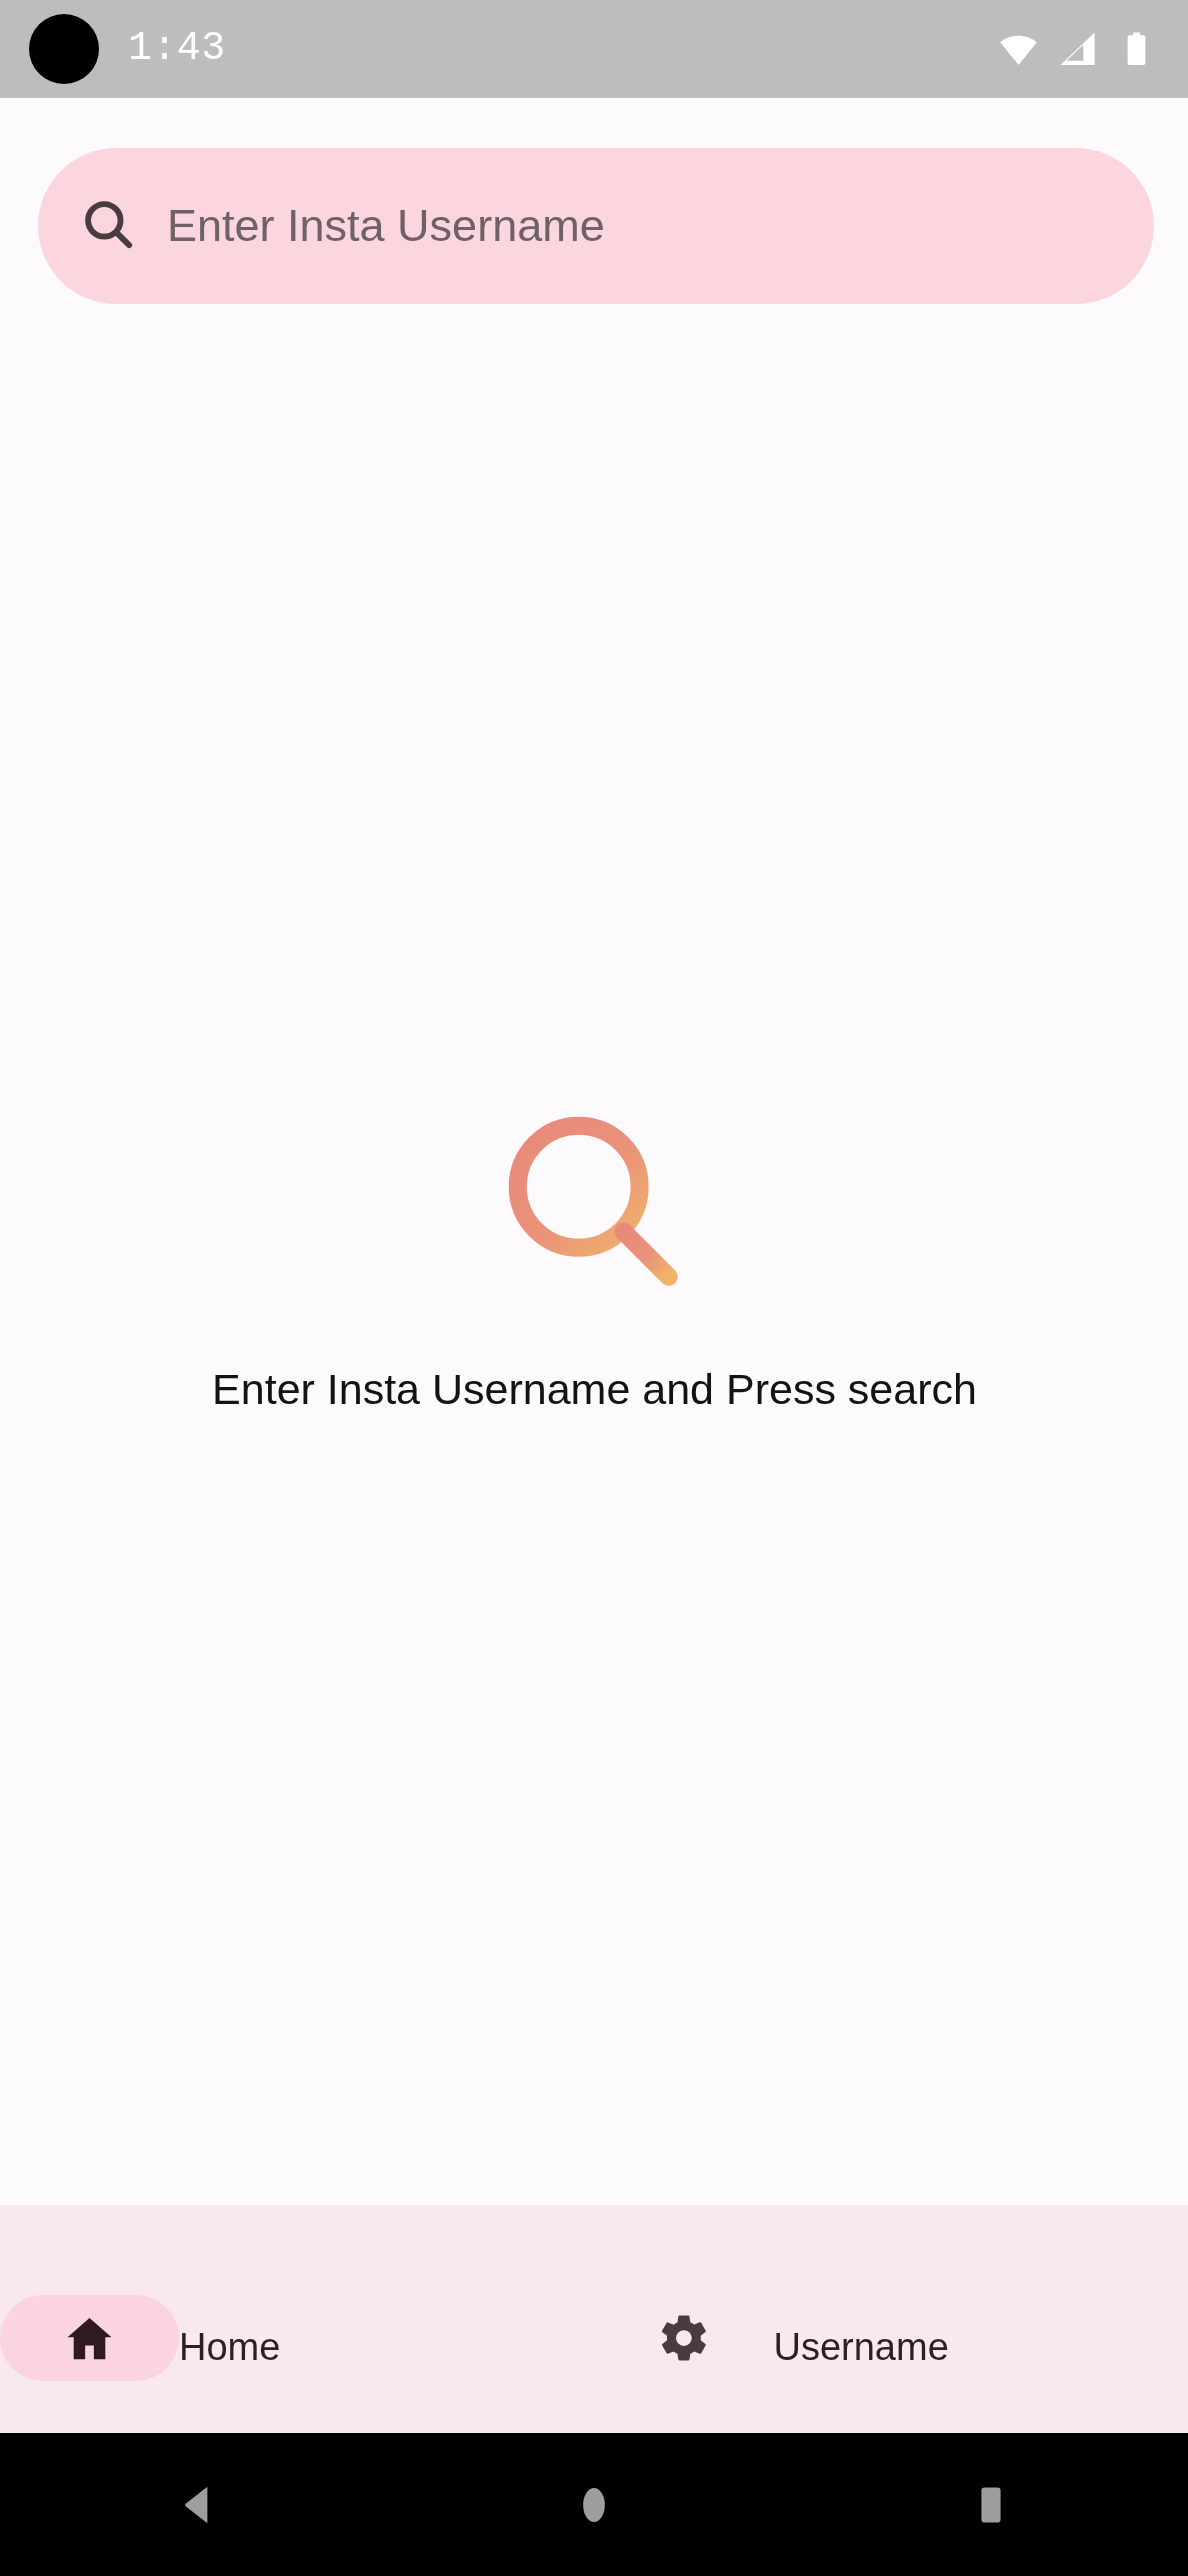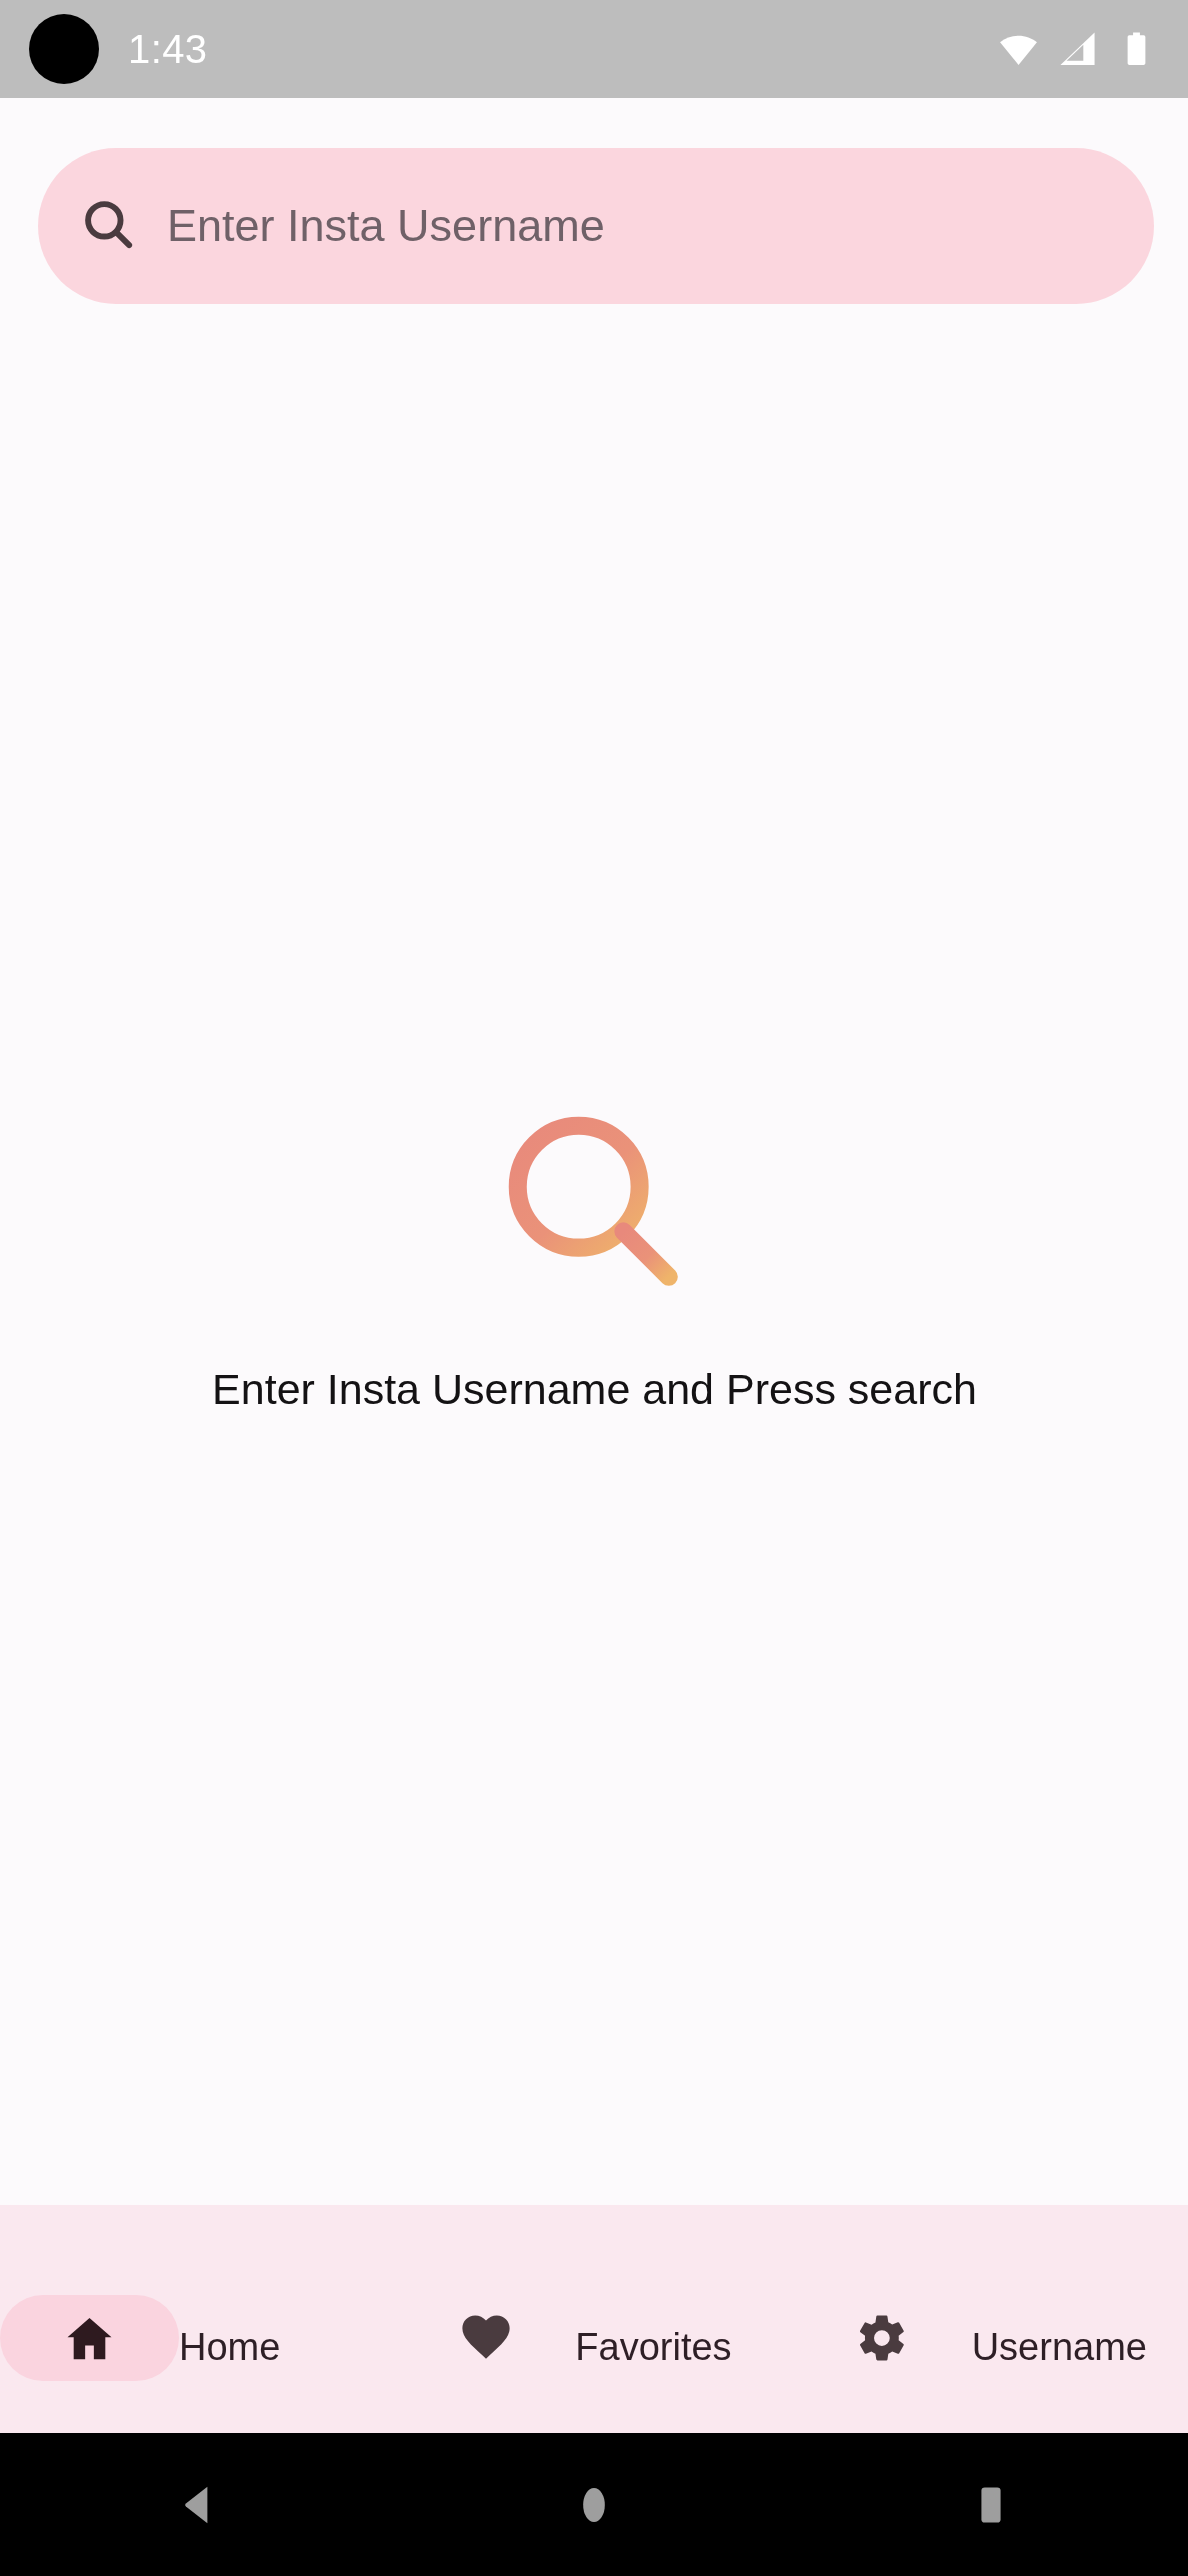--- a/index.html
+++ b/index.html
@@ -30,20 +30,21 @@
     margin-left:29px;
     flex:none;
   }
   #status-time {
     color:#FFFFFF;
     font-size:40px;
     font-weight:400;
     margin-left:29px;
     letter-spacing:0.4px;
     line-height:1;
+    font-family:Liberation Mono, monospace;
   }
   #status-icons {
     margin-left:auto;
     margin-right:32px;
     display:flex; align-items:center; gap:18px;
   }
   #status-icons svg { display:block; }
 
   
   #search-bar {
@@ -194,30 +195,20 @@
       <div class="nav-icon-wrap">
         <span>
           <svg width="55" height="55" viewBox="0 0 24 24" fill="#2E1A1F">
             <path d="M12 3 2.4 11.4h2.7V21h5V15h3.8v6h5v-9.6h2.7L12 3z"></path>
           </svg>
         </span>
       </div>
       <div class="nav-label">Home</div>
     </div>
 
-    <div class="nav-item">
-      <div class="nav-icon-wrap">
-        <span>
-          <svg width="54" height="54" viewBox="0 0 24 24" fill="#4A3B3F">
-            <path d="M12 21.2 10.5 19.8C5.1 14.9 1.5 11.7 1.5 7.7 1.5 4.5 4 2 7.2 2c1.8 0 3.6.85 4.8 2.2C13.2 2.85 15 2 16.8 2 20 2 22.5 4.5 22.5 7.7c0 4-3.6 7.2-9 12.1L12 21.2z"></path>
-          </svg>
-        </span>
-      </div>
-      <div class="nav-label">Favorites</div>
-    </div>
 
 
     <div class="nav-item">
       <div class="nav-icon-wrap">
         <span>
           <svg width="54" height="54" viewBox="0 0 24 24" fill="#4A3B3F">
             <path d="M19.4 13c.04-.33.06-.66.06-1s-.02-.67-.07-1l2.12-1.63a.5.5 0 0 0 .12-.64l-2-3.46a.5.5 0 0 0-.6-.22l-2.5 1a7.3 7.3 0 0 0-1.73-1l-.38-2.65A.49.49 0 0 0 13.95 2h-4a.49.49 0 0 0-.48.42l-.38 2.65c-.62.25-1.2.59-1.73 1l-2.5-1a.5.5 0 0 0-.6.22l-2 3.46a.5.5 0 0 0 .12.64L4.5 11c-.05.33-.08.67-.08 1s.03.67.08 1l-2.12 1.63a.5.5 0 0 0-.12.64l2 3.46c.12.22.38.3.6.22l2.5-1c.53.41 1.1.75 1.73 1l.38 2.65c.4.24.25.42.48.42h4c.24 0 .44-.18.48-.42l.38-2.65c.62-.25 1.2-.59 1.73-1l2.5 1c.22.08.48 0 .6-.22l2-3.46a.5.5 0 0 0-.12-.64L19.4 13zm-7.45 2.5a3.5 3.5 0 1 1 0-7 3.5 3.5 0 0 1 0 7z"></path>
           </svg>
         </span>
       </div>

